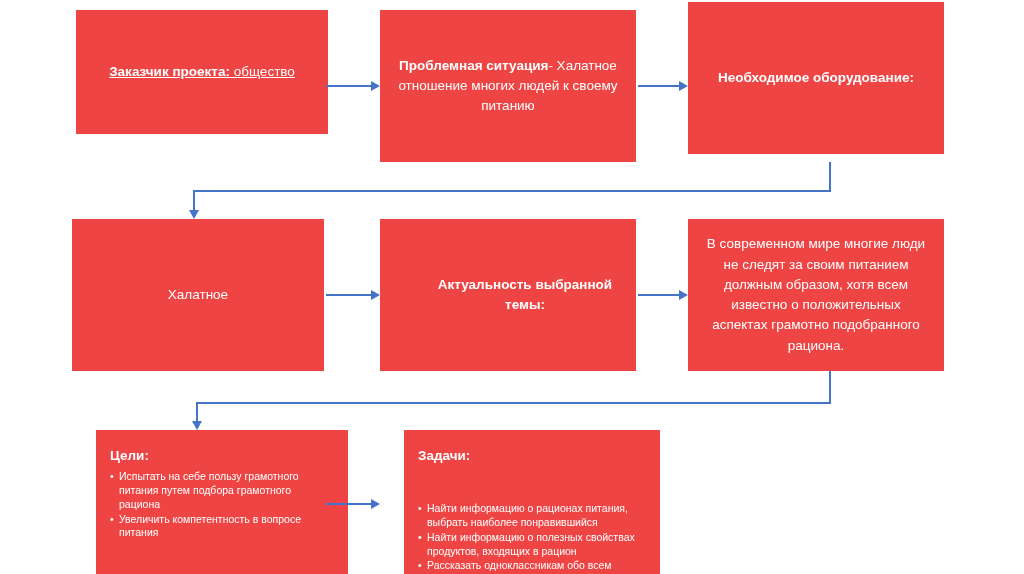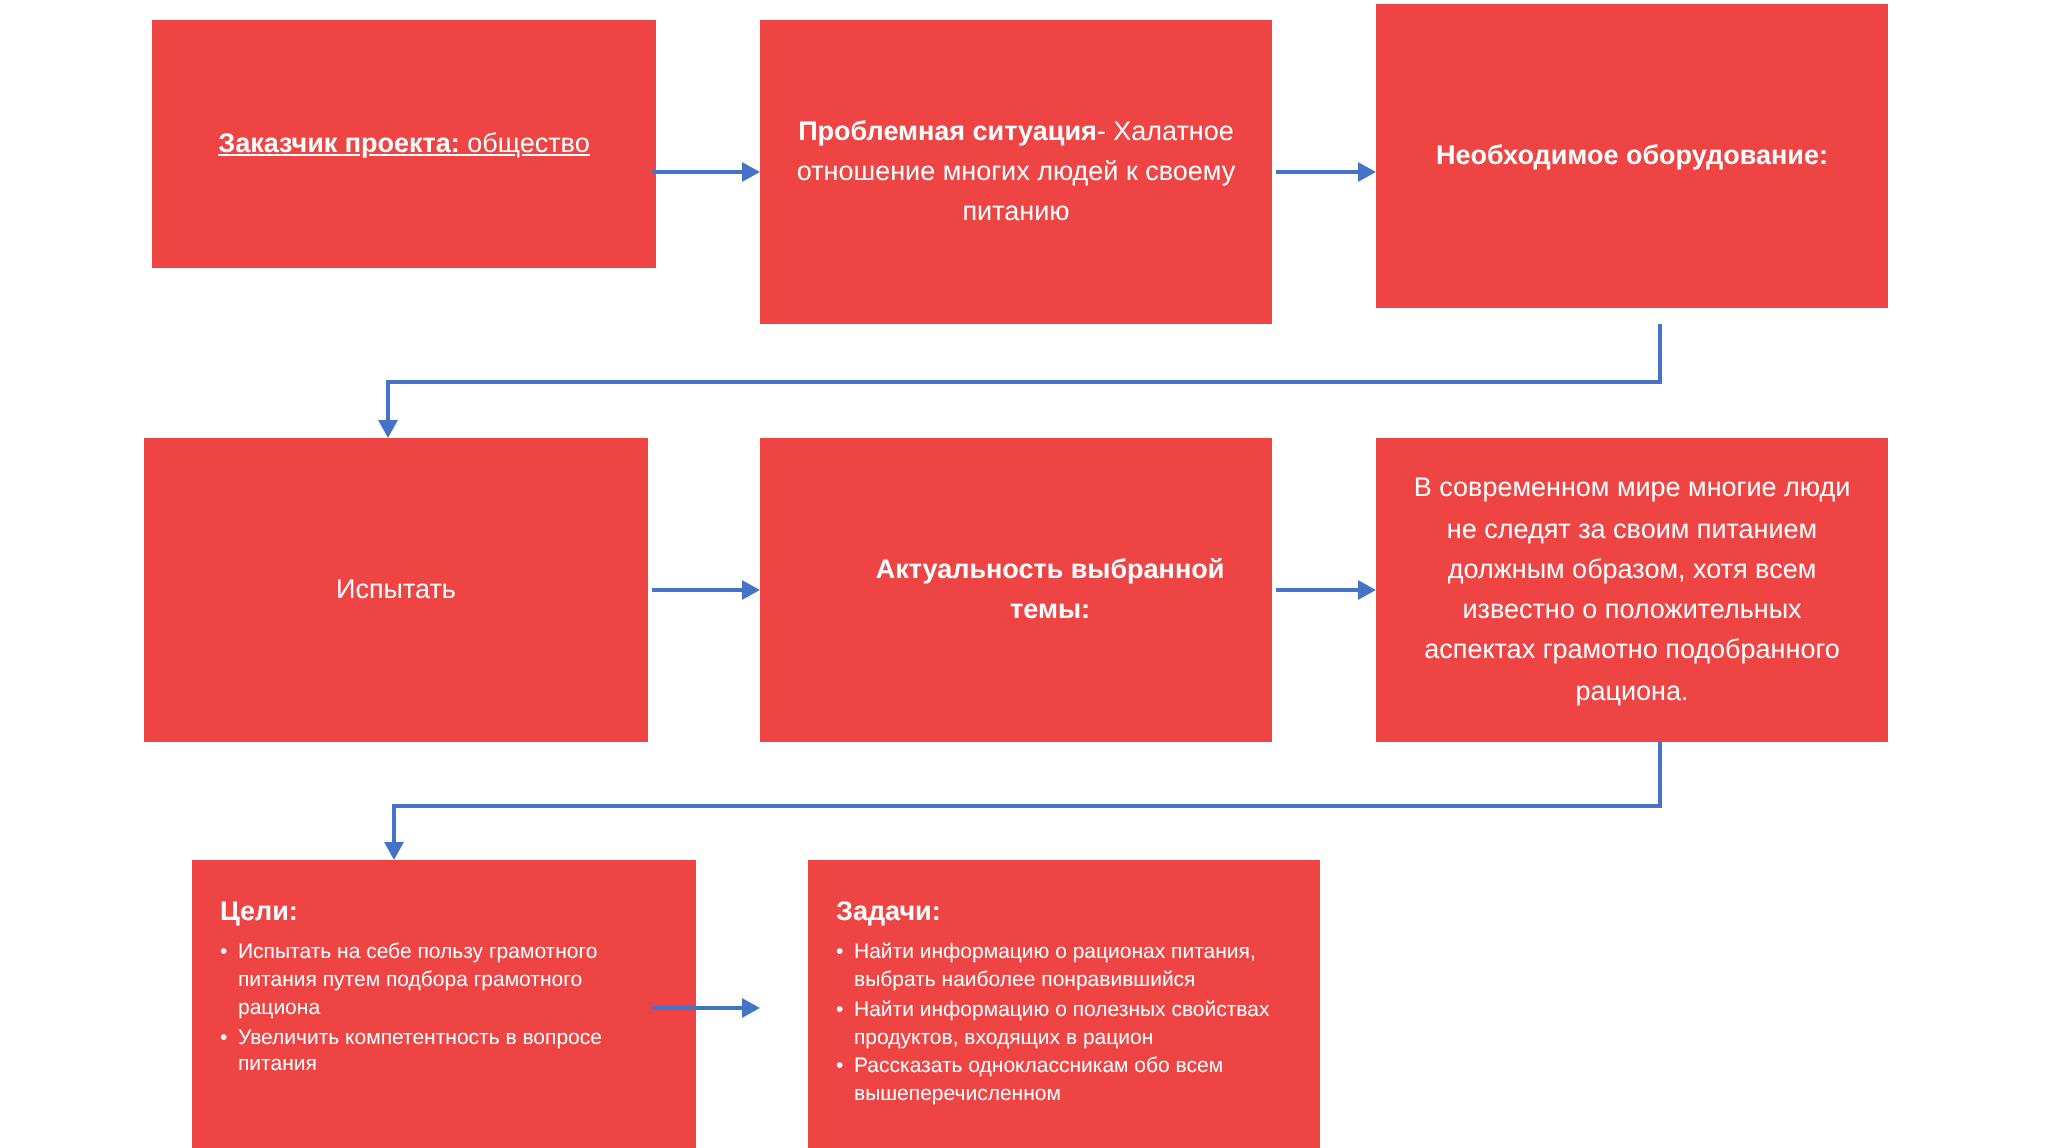--- a/index.html
+++ b/index.html
@@ -107,21 +107,21 @@
   </div>
 
   <div class="box box-center" style="left:688px; top:2px; width:256px; height:152px;">
     <div>
       <span class="lbl-bold">Необходимое оборудование:</span><span class="lbl-reg"></span>
     </div>
   </div>
 
   <div class="box box-center" style="left:72px; top:219px; width:252px; height:152px;">
     <div>
-      <span class="lbl-bold"></span><span class="lbl-reg">Испытать</span>
+      <span class="lbl-bold"></span><span class="lbl-reg">Халатное</span>
     </div>
   </div>
 
   <div class="box box-center" style="left:380px; top:219px; width:256px; height:152px;padding-left:48px;">
     <div>
       <span class="lbl-bold">Актуальность выбранной темы:</span><span class="lbl-reg"></span>
     </div>
   </div>
 
   <div class="box box-center" style="left:688px; top:219px; width:256px; height:152px;">
@@ -131,21 +131,21 @@
   </div>
 
   <div class="box box-list" style="left:72px; top:430px; width:252px; height:144px;">
     <div class="list-title">Цели:</div>
     <ul class="bullets">
       <li>Испытать на себе пользу грамотного питания путем подбора грамотного рациона</li>
       <li>Увеличить компетентность в вопросе питания</li>
     </ul>
   </div>
 
-  <div class="box box-list" style="left:380px; top:430px; width:256px; height:144px;">
+  <div class="box box-list" style="left:380px; top:430px; width:256px; height:144px;gap:32px;">
     <div class="list-title">Задачи:</div>
     <ul class="bullets">
       <li>Найти информацию о рационах питания, выбрать наиболее понравившийся</li>
       <li>Найти информацию о полезных свойствах продуктов, входящих в рацион</li>
       <li>Рассказать одноклассникам обо всем вышеперечисленном</li>
     </ul>
   </div>
 
   <div class="conn">
     <div class="h-line" style="left:326px; top:85px; width:46px;"></div>

